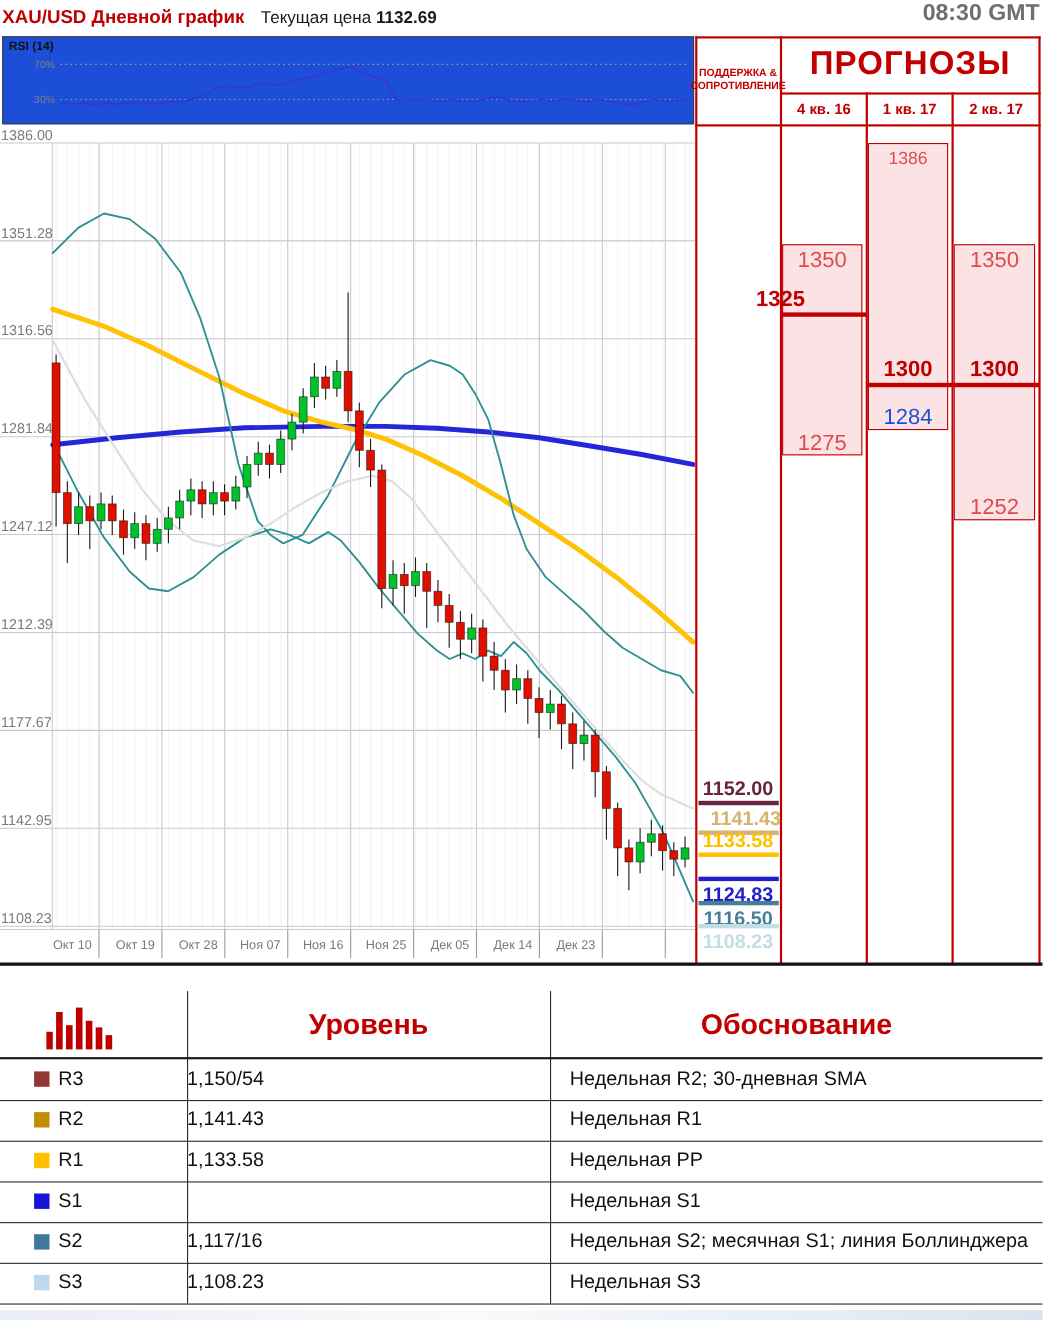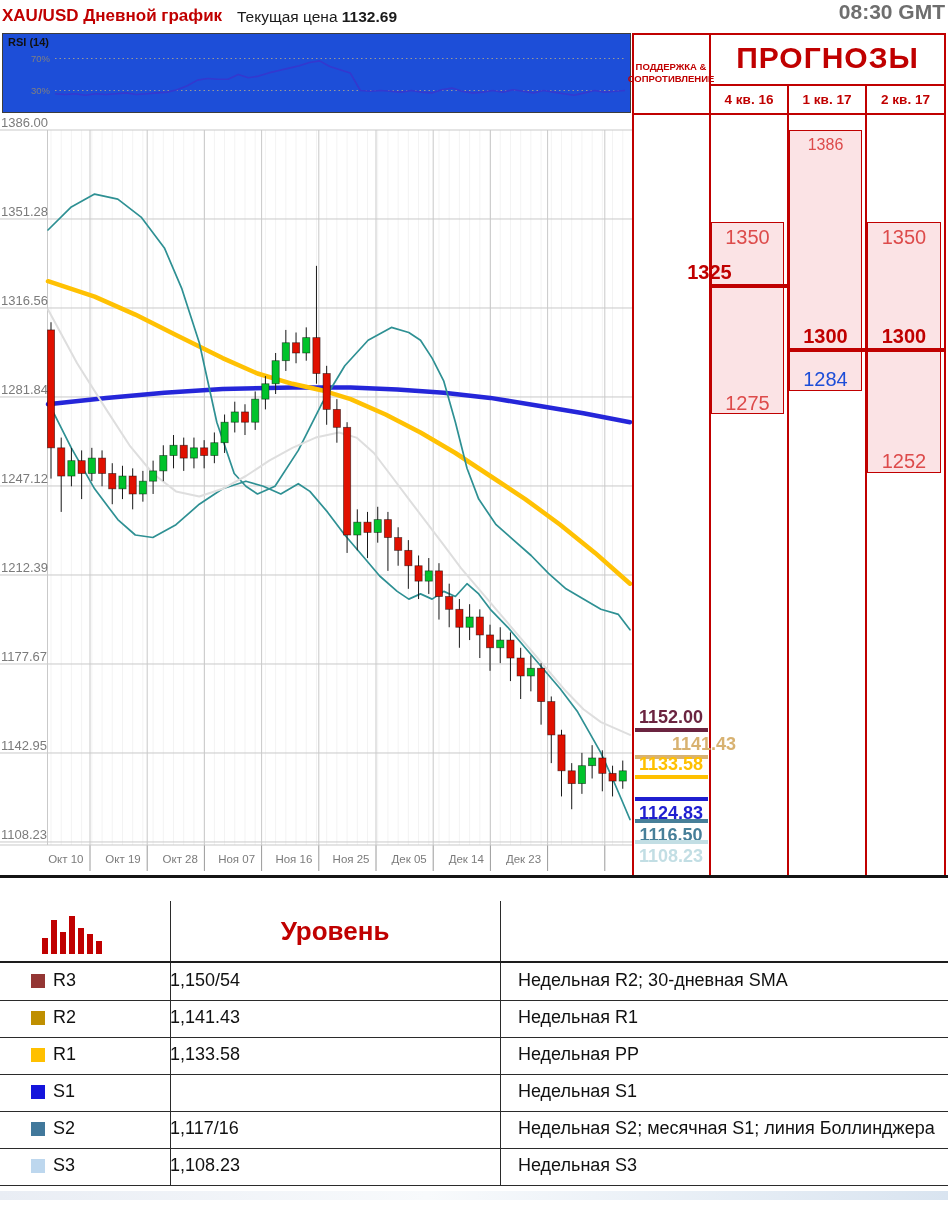--- a/index.html
+++ b/index.html
@@ -314,21 +314,21 @@
       <div style="position: absolute; left: 867px; top: 222px; width: 74px; height: 251px; background: rgb(251, 227, 229); border: 1.5px solid rgb(192, 0, 0); box-sizing: border-box;"></div>
       <div style="position: absolute; left: 866px; top: 348px; width: 79px; height: 3.5px; background: rgb(192, 0, 0);"></div>
       <div style="position: absolute; left: 867px; top: 225px; width: 74px; height: 24px; line-height: 24px; text-align: center; font-size: 20px; color: rgb(221, 75, 75); font-weight: normal;">1350</div>
       <div style="position: absolute; left: 867px; top: 324px; width: 74px; height: 24px; line-height: 24px; text-align: center; font-size: 20px; color: rgb(192, 0, 0); font-weight: bold;">1300</div>
       <div style="position: absolute; left: 867px; top: 449px; width: 74px; height: 24px; line-height: 24px; text-align: center; font-size: 20px; color: rgb(221, 75, 75); font-weight: normal;">1252</div>
     </div>
   <div id="sr-layer">
       <div style="position: absolute; left: 635px; top: 728px; width: 73px; height: 4px; background: rgb(107, 36, 64);"></div>
       <div style="position: absolute; left: 632px; top: 706px; width: 78px; height: 22px; line-height: 22px; text-align: center; font-size: 18px; font-weight: bold; color: rgb(107, 36, 64);">1152.00</div>
       <div style="position: absolute; left: 635px; top: 755px; width: 73px; height: 4px; background: rgb(216, 178, 113);"></div>
-      <div style="position: absolute; left: 632px; top: 733px; width: 78px; height: 22px; line-height: 22px; text-align: center; font-size: 18px; font-weight: bold; color: rgb(216, 178, 113); margin-left: 33px;">1141.43</div>
+      <div style="position: absolute; left: 632px; top: 733px; width: 78px; height: 22px; line-height: 22px; text-align: right; font-size: 18px; font-weight: bold; color: rgb(216, 178, 113);">1141.43</div>
       <div style="position: absolute; left: 635px; top: 775px; width: 73px; height: 4px; background: rgb(255, 192, 0);"></div>
       <div style="position: absolute; left: 632px; top: 753px; width: 78px; height: 22px; line-height: 22px; text-align: center; font-size: 18px; font-weight: bold; color: rgb(255, 192, 0);">1133.58</div>
       <div style="position: absolute; left: 635px; top: 797px; width: 73px; height: 4px; background: rgb(31, 31, 208);"></div>
       <div style="position: absolute; left: 632px; top: 802px; width: 78px; height: 22px; line-height: 22px; text-align: center; font-size: 18px; font-weight: bold; color: rgb(31, 31, 208);">1124.83</div>
       <div style="position: absolute; left: 635px; top: 819px; width: 73px; height: 4px; background: rgb(71, 127, 153);"></div>
       <div style="position: absolute; left: 632px; top: 824px; width: 78px; height: 22px; line-height: 22px; text-align: center; font-size: 18px; font-weight: bold; color: rgb(71, 127, 153);">1116.50</div>
       <div style="position: absolute; left: 635px; top: 840px; width: 73px; height: 4px; background: rgb(194, 222, 228);"></div>
       <div style="position: absolute; left: 632px; top: 845px; width: 78px; height: 22px; line-height: 22px; text-align: center; font-size: 18px; font-weight: bold; color: rgb(194, 222, 228);">1108.23</div>
     </div>
 
@@ -337,20 +337,21 @@
   <svg class="abs" style="left:42px;top:910px" width="64" height="46" id="tbl-icon">
       <rect x="0" y="28" width="6" height="16" fill="#C00000"></rect>
       <rect x="9" y="10" width="6" height="34" fill="#C00000"></rect>
       <rect x="18" y="22" width="6" height="22" fill="#C00000"></rect>
       <rect x="27" y="6" width="6" height="38" fill="#C00000"></rect>
       <rect x="36" y="18" width="6" height="26" fill="#C00000"></rect>
       <rect x="45" y="24" width="6" height="20" fill="#C00000"></rect>
       <rect x="54" y="31" width="6" height="13" fill="#C00000"></rect>
     </svg>
   <div class="abs tbl-head" style="left:170px;width:330px">Уровень</div>
+  <div class="abs tbl-head" style="left:500px;width:448px">Обоснование</div>
   <div class="abs vsep" style="left:170px"></div>
   <div class="abs vsep" style="left:500px"></div>
   <div class="abs" id="tbl-head-border"></div>
   <div id="table-rows">
       <div class="trow" style="top: 963px;">
         <div class="sw" style="background: rgb(148, 54, 52);"></div>
         <div class="code">R3</div>
         <div class="val">1,150/54</div>
         <div class="rat">Недельная R2; 30-дневная SMA</div>
       </div>

